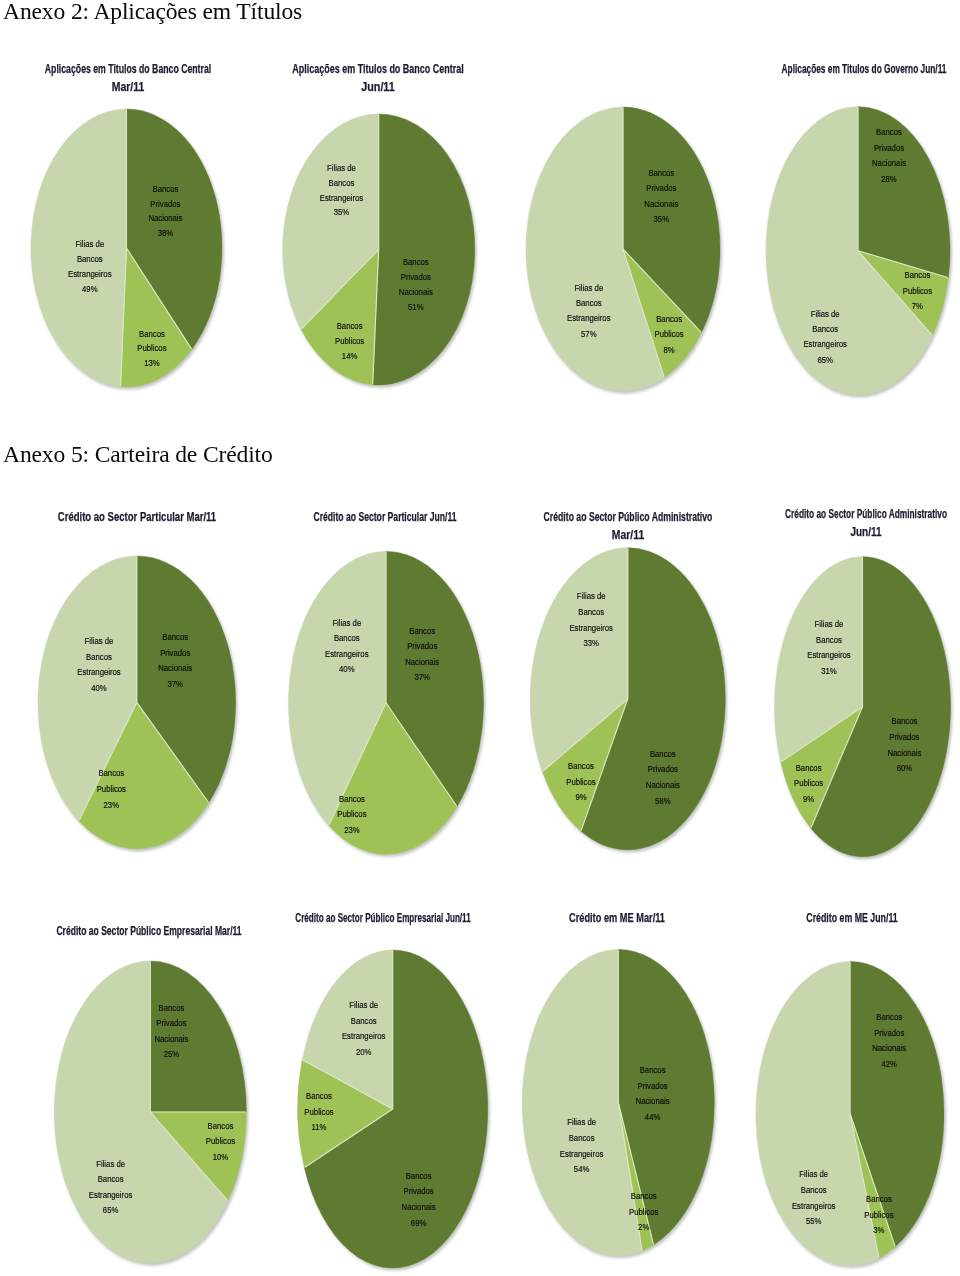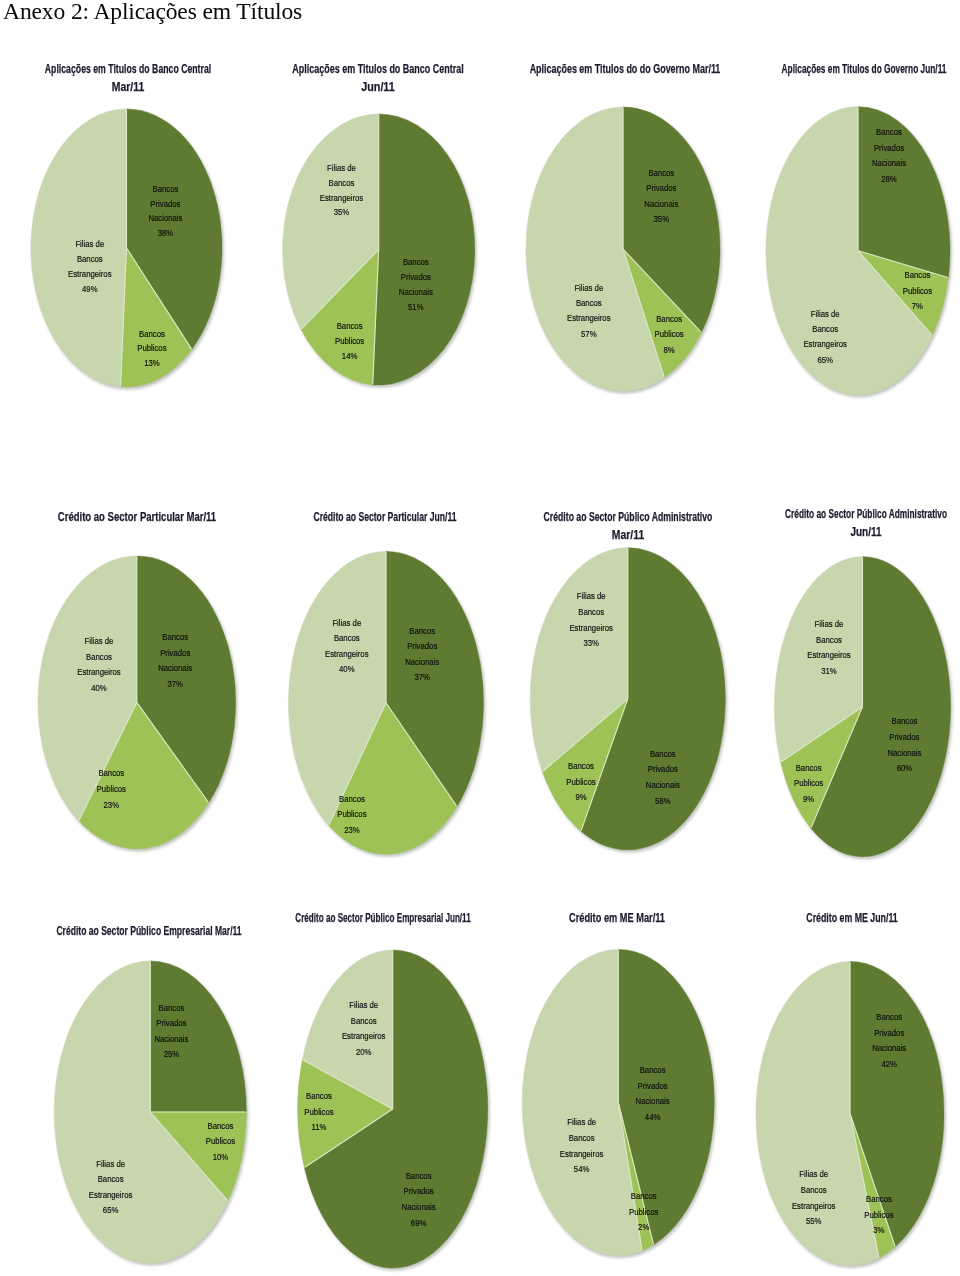--- a/index.html
+++ b/index.html
@@ -16,20 +16,21 @@
                transform:scaleX(0.67);transform-origin:center center;}
   svg{display:block;overflow:visible;}
   .slice-label{font-family:"Liberation Sans",sans-serif;font-size:9.7px;fill:#0d0d0d;text-anchor:middle;
                stroke:#0d0d0d;stroke-width:0.18px;paint-order:stroke fill;}
 </style>
 </head>
 <body>
 
 <div class="page">
   <div class="anexo-heading" style="left:3px;top:-2px;">Anexo 2: Aplicações em Títulos</div>
+  <div class="anexo-heading" style="left:3px;top:441px;">Anexo 5: Carteira de Crédito</div>
   <div id="charts">
       <div class="chart" style="left: 0px; top: 0px; width: 960px; height: 1276px; pointer-events: none;">
         <div class="chart-title" style="left: -72px; top: 60px; width: 400px;">
           <div style="transform: scaleX(0.67);">Aplicações em Titulos do Banco Central</div>
           <div style="transform: scaleX(0.804);">Mar/11</div>
         </div>
         <svg width="960" height="1276" viewBox="0 0 960 1276" style="position: absolute; left: 0px; top: 0px;">
           <defs>
             <filter id="blur0" x="-20%" y="-20%" width="140%" height="140%">
               <feGaussianBlur stdDeviation="1.6"></feGaussianBlur>
@@ -92,23 +93,20 @@
           </g>
           <g transform="translate(341.50,0) scale(0.8,1)">
             <text class="slice-label" x="0" y="170.8">Filias de</text>
             <text class="slice-label" x="0" y="185.7">Bancos</text>
             <text class="slice-label" x="0" y="200.6">Estrangeiros</text>
             <text class="slice-label" x="0" y="215.5">35%</text>
           </g>
         </svg>
       </div>
       <div class="chart" style="left: 0px; top: 0px; width: 960px; height: 1276px; pointer-events: none;">
-        <div class="chart-title" style="left: 424.9px; top: 60px; width: 400px;">
-          <div style="transform: scaleX(0.688);">Aplicações em Titulos do do Governo Mar/11</div>
-        </div>
         <svg width="960" height="1276" viewBox="0 0 960 1276" style="position: absolute; left: 0px; top: 0px;">
           <defs>
             <filter id="blur2" x="-20%" y="-20%" width="140%" height="140%">
               <feGaussianBlur stdDeviation="1.6"></feGaussianBlur>
             </filter>
           </defs>
           <ellipse cx="624.60" cy="251.20" rx="97.40" ry="142.40" fill="#9aa098" opacity="0.62" filter="url(#blur2)"></ellipse>
           <path d="M 623.00 249.00 L 623.00 107.00 A 97.00 142.00 0 0 1 701.47 332.47 Z" fill="#5F7B31" stroke="#5F7B31" stroke-width="0.5"></path>
           <path d="M 623.00 249.00 L 701.47 332.47 A 97.00 142.00 0 0 1 664.30 377.49 Z" fill="#9FC256" stroke="#9FC256" stroke-width="0.5"></path>
           <path d="M 623.00 249.00 L 664.30 377.49 A 97.00 142.00 0 1 1 623.00 107.00 Z" fill="#C8D6AD" stroke="#C8D6AD" stroke-width="0.5"></path>

